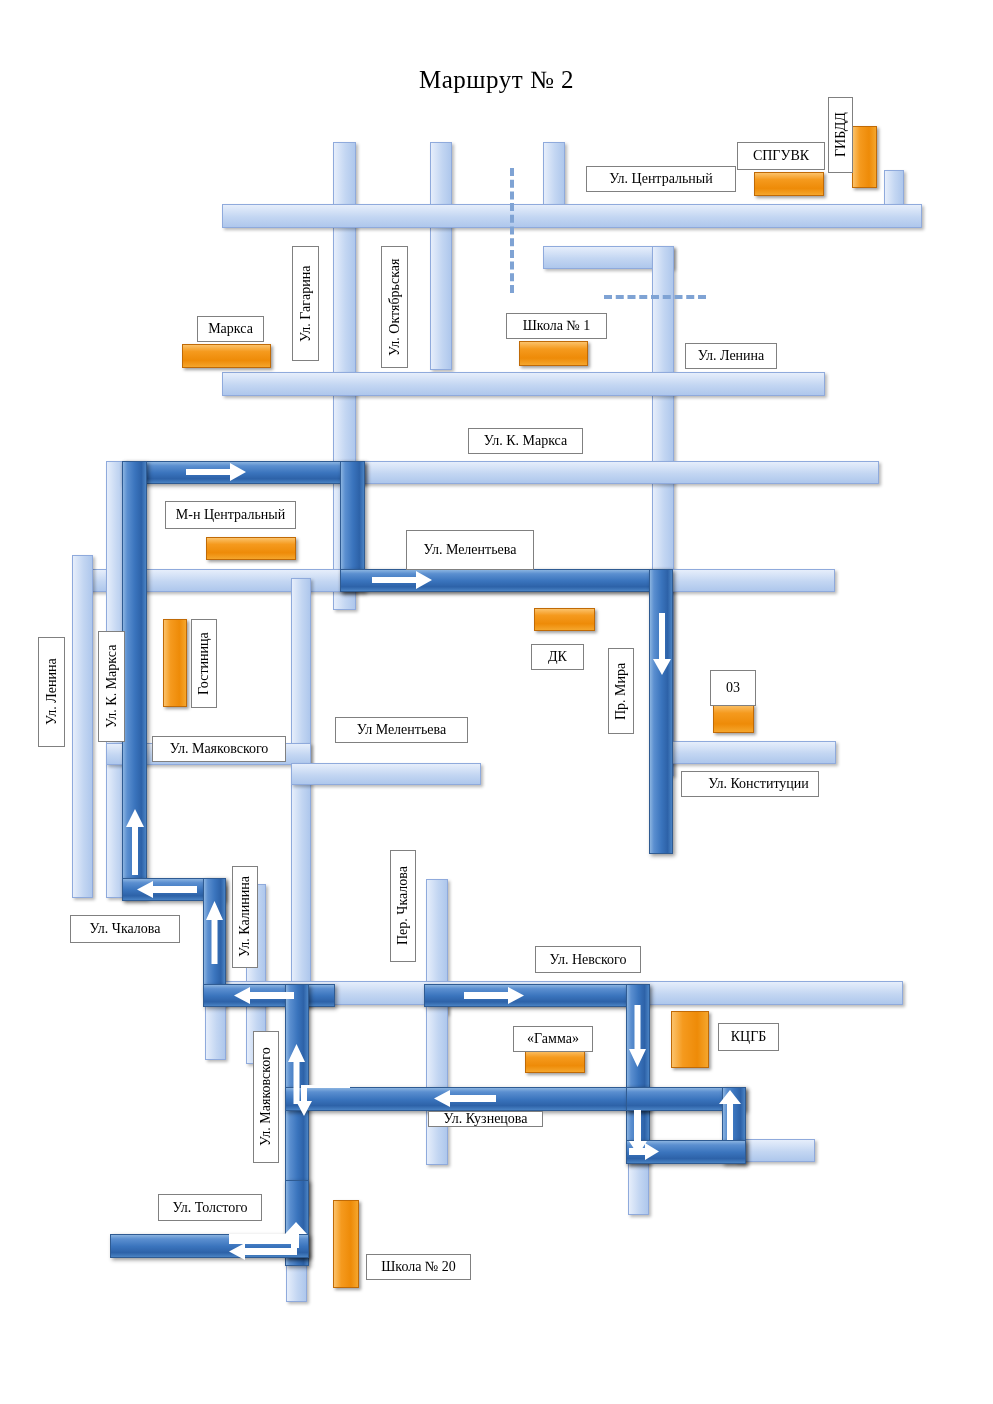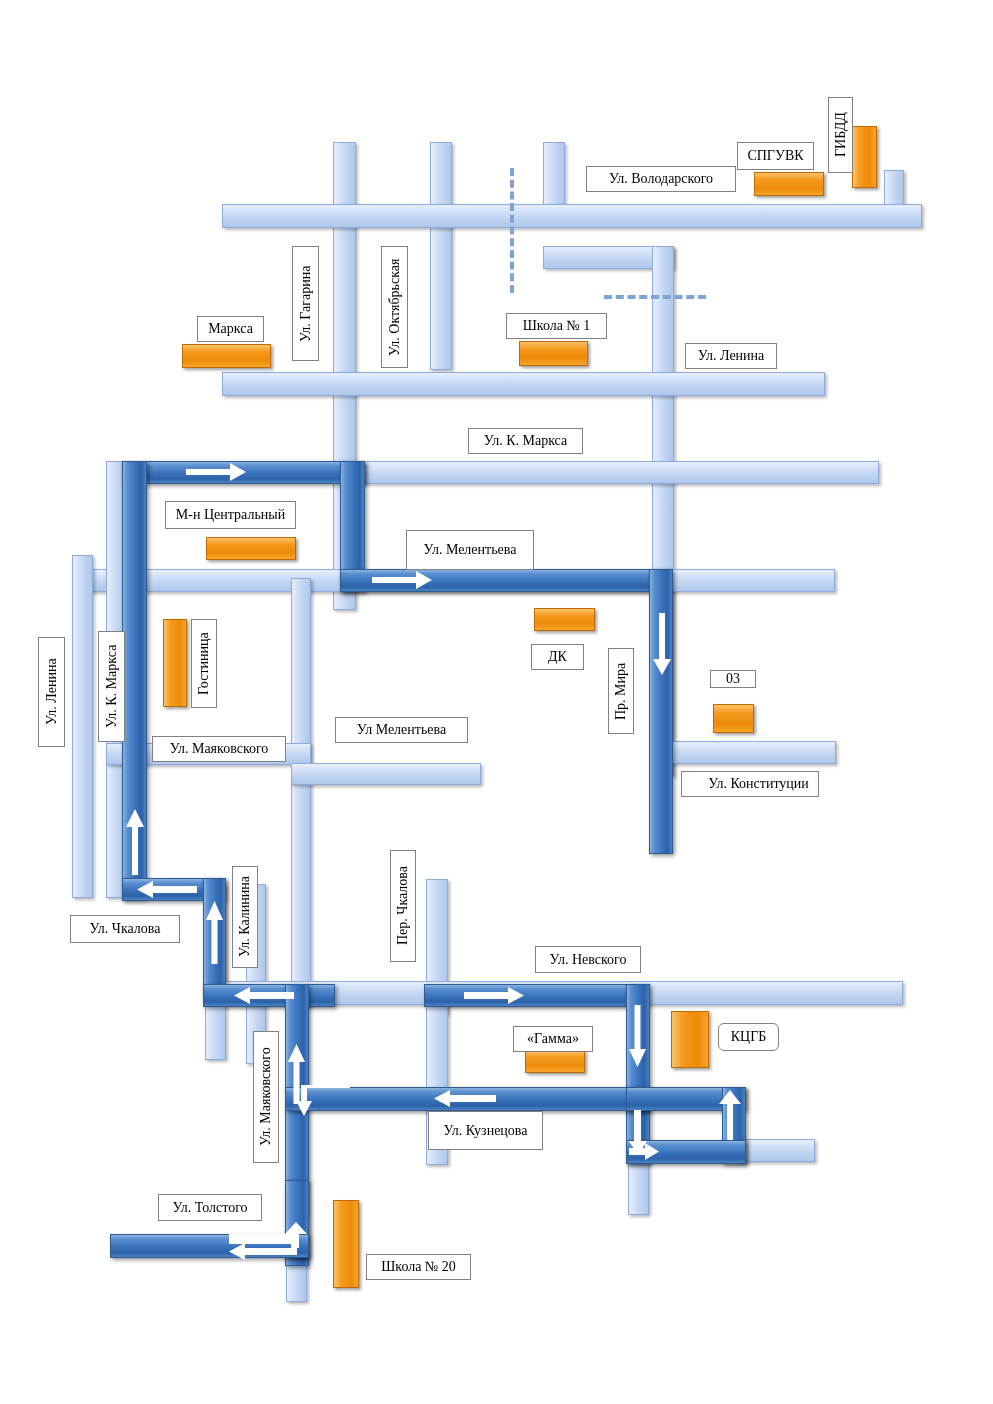--- a/index.html
+++ b/index.html
@@ -66,20 +66,21 @@
   .dashv{position:absolute; z-index:4;
     border-left:4px dashed #7fa3d4; height:100%;}
   .dashh{position:absolute; z-index:4;
     border-top:4px dashed #7fa3d4; width:100%;}
 </style>
 </head>
 <body>
 
 <div id="map">
 
+  <div class="title">Маршрут №  2</div>
 
   <div class="st v" style="left:333px; top:142px; width:23px; height:468px;"></div>
   <div class="st v" style="left:430px; top:142px; width:22px; height:228px;"></div>
   <div class="st v" style="left:543px; top:142px; width:22px; height:72px;"></div>
   <div class="st v" style="left:884px; top:170px; width:20px; height:52px;"></div>
 
   <div class="st h" style="left:222px; top:204px; width:700px; height:24px;"></div>
 
   <div class="st h" style="left:543px; top:246px; width:131px; height:23px;"></div>
   <div class="st v" style="left:652px; top:246px; width:22px; height:530px;"></div>
@@ -260,55 +261,55 @@
       <rect x="0" y="0" width="62" height="10" fill="#ffffff"></rect>
     </svg>
   </div>
 
   <div class="arr" style="left:229px; top:1243px;">
     <svg width="68" height="17" viewBox="0 0 68 17">
       <path d="M68 5 H16 V0 L0 8.5 L16 17 V12 H68 Z" fill="#ffffff"></path>
     </svg>
   </div>
 
-  <div class="lbl big" style="left:586px; top:166px; width:150px; height:26px;">Ул. Володарского</div>
-  <div class="lbl big" style="left:737px; top:142px; width:77px; height:28px;">СПГУВК</div>
+  <div class="lbl big" style="left:586px; top:166px; width:150px; height:26px;">Ул. Центральный</div>
+  <div class="lbl big" style="left:737px; top:142px; width:88px; height:28px;">СПГУВК</div>
   <div class="lbl vert big" style="left:828px; top:97px; width:25px; height:76px;">ГИБДД</div>
 
   <div class="lbl vert big" style="left:292px; top:246px; width:27px; height:115px;">Ул. Гагарина</div>
   <div class="lbl vert big" style="left:381px; top:246px; width:27px; height:122px;">Ул. Октябрьская</div>
 
   <div class="lbl big" style="left:197px; top:316px; width:67px; height:26px;">Маркса</div>
   <div class="lbl big" style="left:506px; top:313px; width:101px; height:26px;">Школа № 1</div>
   <div class="lbl big" style="left:685px; top:343px; width:92px; height:26px;">Ул. Ленина</div>
 
   <div class="lbl big" style="left:468px; top:428px; width:115px; height:26px;">Ул. К. Маркса</div>
 
   <div class="lbl big" style="left:165px; top:501px; width:131px; height:28px;">М-н Центральный</div>
   <div class="lbl big" style="left:406px; top:530px; width:128px; height:40px;">Ул. Мелентьева</div>
 
   <div class="lbl vert big" style="left:38px; top:637px; width:27px; height:110px;">Ул. Ленина</div>
   <div class="lbl vert big" style="left:98px; top:631px; width:27px; height:111px;">Ул. К. Маркса</div>
   <div class="lbl vert big" style="left:191px; top:619px; width:26px; height:89px;">Гостиница</div>
 
   <div class="lbl big" style="left:531px; top:644px; width:53px; height:26px;">ДК</div>
   <div class="lbl vert big" style="left:608px; top:648px; width:26px; height:86px;">Пр. Мира</div>
-  <div class="lbl big" style="left:710px; top:670px; width:46px; height:18px;">03</div>
+  <div class="lbl big" style="left:710px; top:670px; width:46px; height:36px;">03</div>
 
   <div class="lbl big" style="left:335px; top:717px; width:133px; height:26px;">Ул  Мелентьева</div>
   <div class="lbl big" style="left:152px; top:736px; width:134px; height:26px;">Ул. Маяковского</div>
   <div class="lbl big" style="left:681px; top:771px; width:138px; height:26px;padding-left:17px;">Ул. Конституции</div>
 
   <div class="lbl big" style="left:70px; top:915px; width:110px; height:28px;">Ул. Чкалова</div>
   <div class="lbl vert big" style="left:232px; top:866px; width:26px; height:102px;">Ул. Калинина</div>
   <div class="lbl vert big" style="left:390px; top:850px; width:26px; height:112px;">Пер. Чкалова</div>
 
   <div class="lbl big" style="left:535px; top:946px; width:106px; height:27px;">Ул. Невского</div>
   <div class="lbl big" style="left:513px; top:1026px; width:80px; height:26px;">«Гамма»</div>
-  <div class="lbl big" style="left:718px; top:1023px; width:61px; height:28px;border-radius:6px;">КЦГБ</div>
+  <div class="lbl big" style="left:718px; top:1023px; width:61px; height:28px;">КЦГБ</div>
 
   <div class="lbl vert big" style="left:253px; top:1031px; width:26px; height:132px;">Ул. Маяковского</div>
-  <div class="lbl big" style="left:428px; top:1111px; width:115px; height:39px;font-family:Liberation Serif, serif;">Ул. Кузнецова</div>
+  <div class="lbl big" style="left:428px; top:1111px; width:115px; height:16px;font-family:Liberation Serif, serif;">Ул. Кузнецова</div>
 
   <div class="lbl big" style="left:158px; top:1194px; width:104px; height:27px;">Ул. Толстого</div>
   <div class="lbl big" style="left:366px; top:1254px; width:105px; height:26px;">Школа № 20</div>
 
 </div>
 
 </body></html>

